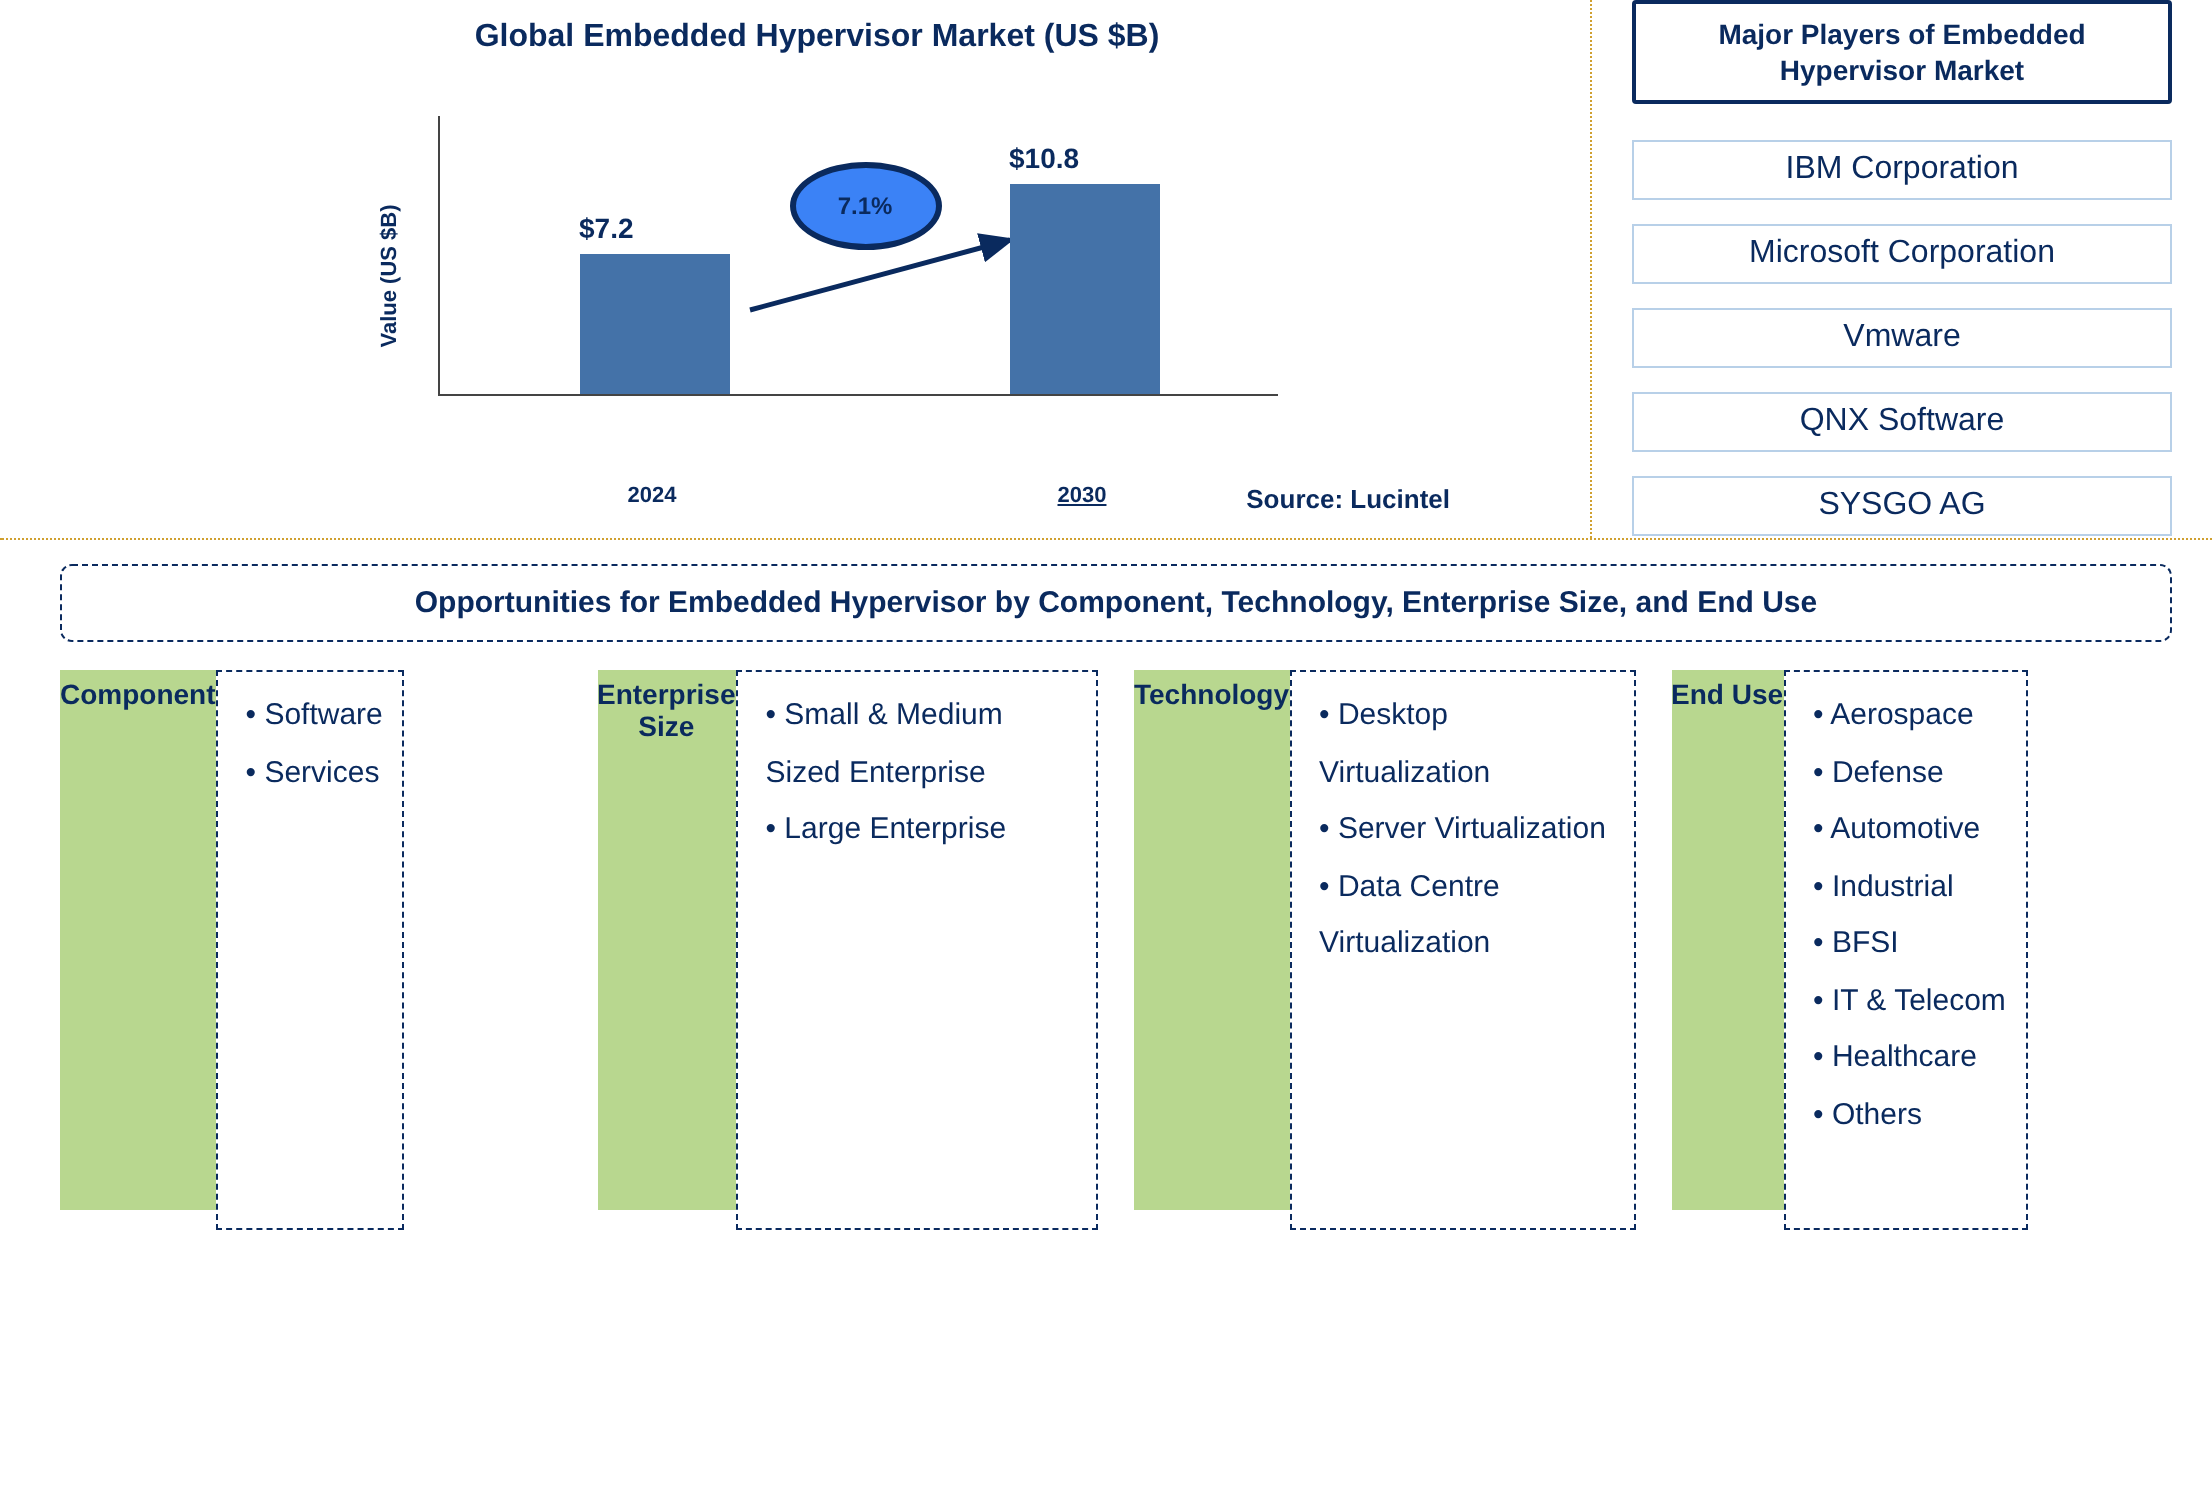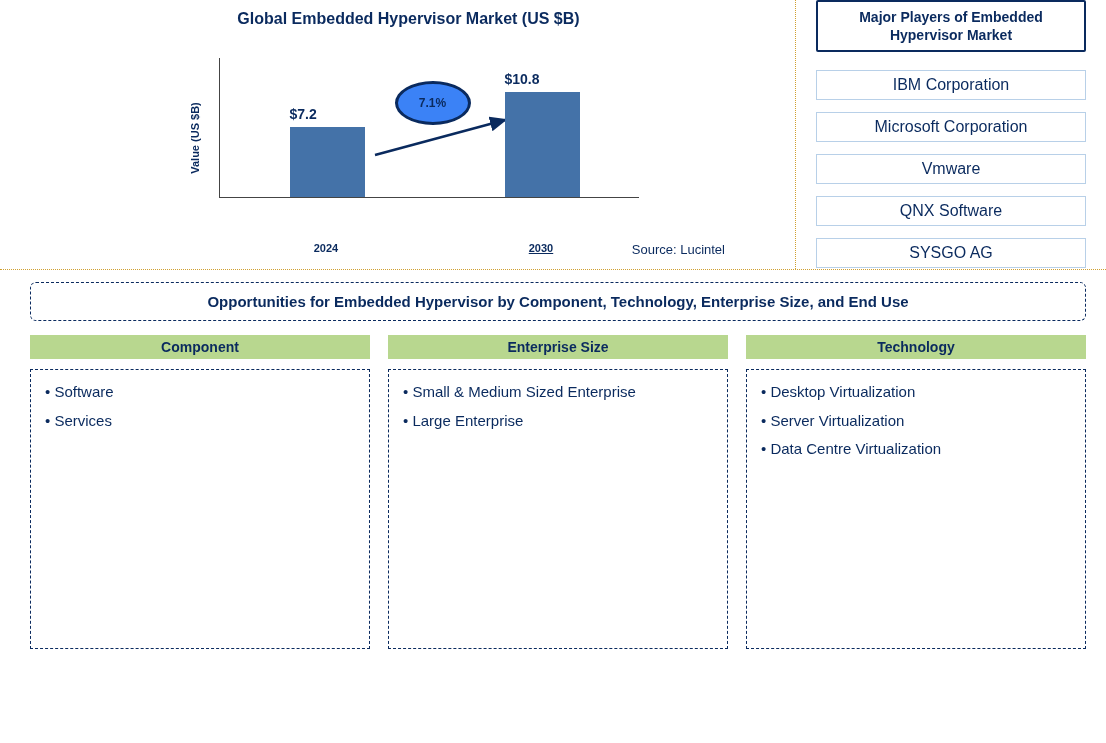--- a/index.html
+++ b/index.html
@@ -112,21 +112,21 @@
     left: 150px;
     top: 57px;
     width: 145px;
     height: 45px;
     z-index: -1;
   }
   .source {
     position: absolute;
     right: 70px;
     bottom: 12px;
-    font-weight: normal;
+    font-weight: bold;
     font-size: 13px;
     color: #0a2a5e;
   }
   .players-area {
     width: 310px;
     padding: 0 20px;
   }
   .players-title {
     border: 2px solid #0a2a5e;
     border-radius: 2px;
@@ -159,21 +159,20 @@
     padding: 10px;
     margin-bottom: 14px;
   }
   .columns {
     display: flex;
     gap: 18px;
   }
   .col {
     flex: 1;
     display: flex;
-    flex-direction: column;
   }
   .col-header {
     background: #b8d78f;
     text-align: center;
     font-weight: bold;
     font-size: 14px;
     color: #0a2a5e;
     padding: 4px 0;
     margin-bottom: 10px;
   }
@@ -262,15 +261,28 @@
 
     <div class="col">
       <div class="col-header">Technology</div>
       <div class="col-body">
         <div>Desktop Virtualization</div>
         <div>Server Virtualization</div>
         <div>Data Centre Virtualization</div>
       </div>
     </div>
 
+    <div class="col">
+      <div class="col-header">End Use</div>
+      <div class="col-body">
+        <div>Aerospace</div>
+        <div>Defense</div>
+        <div>Automotive</div>
+        <div>Industrial</div>
+        <div>BFSI</div>
+        <div>IT &amp; Telecom</div>
+        <div>Healthcare</div>
+        <div>Others</div>
+      </div>
+    </div>
 
   </div>
 </div>
 
 </body></html>

